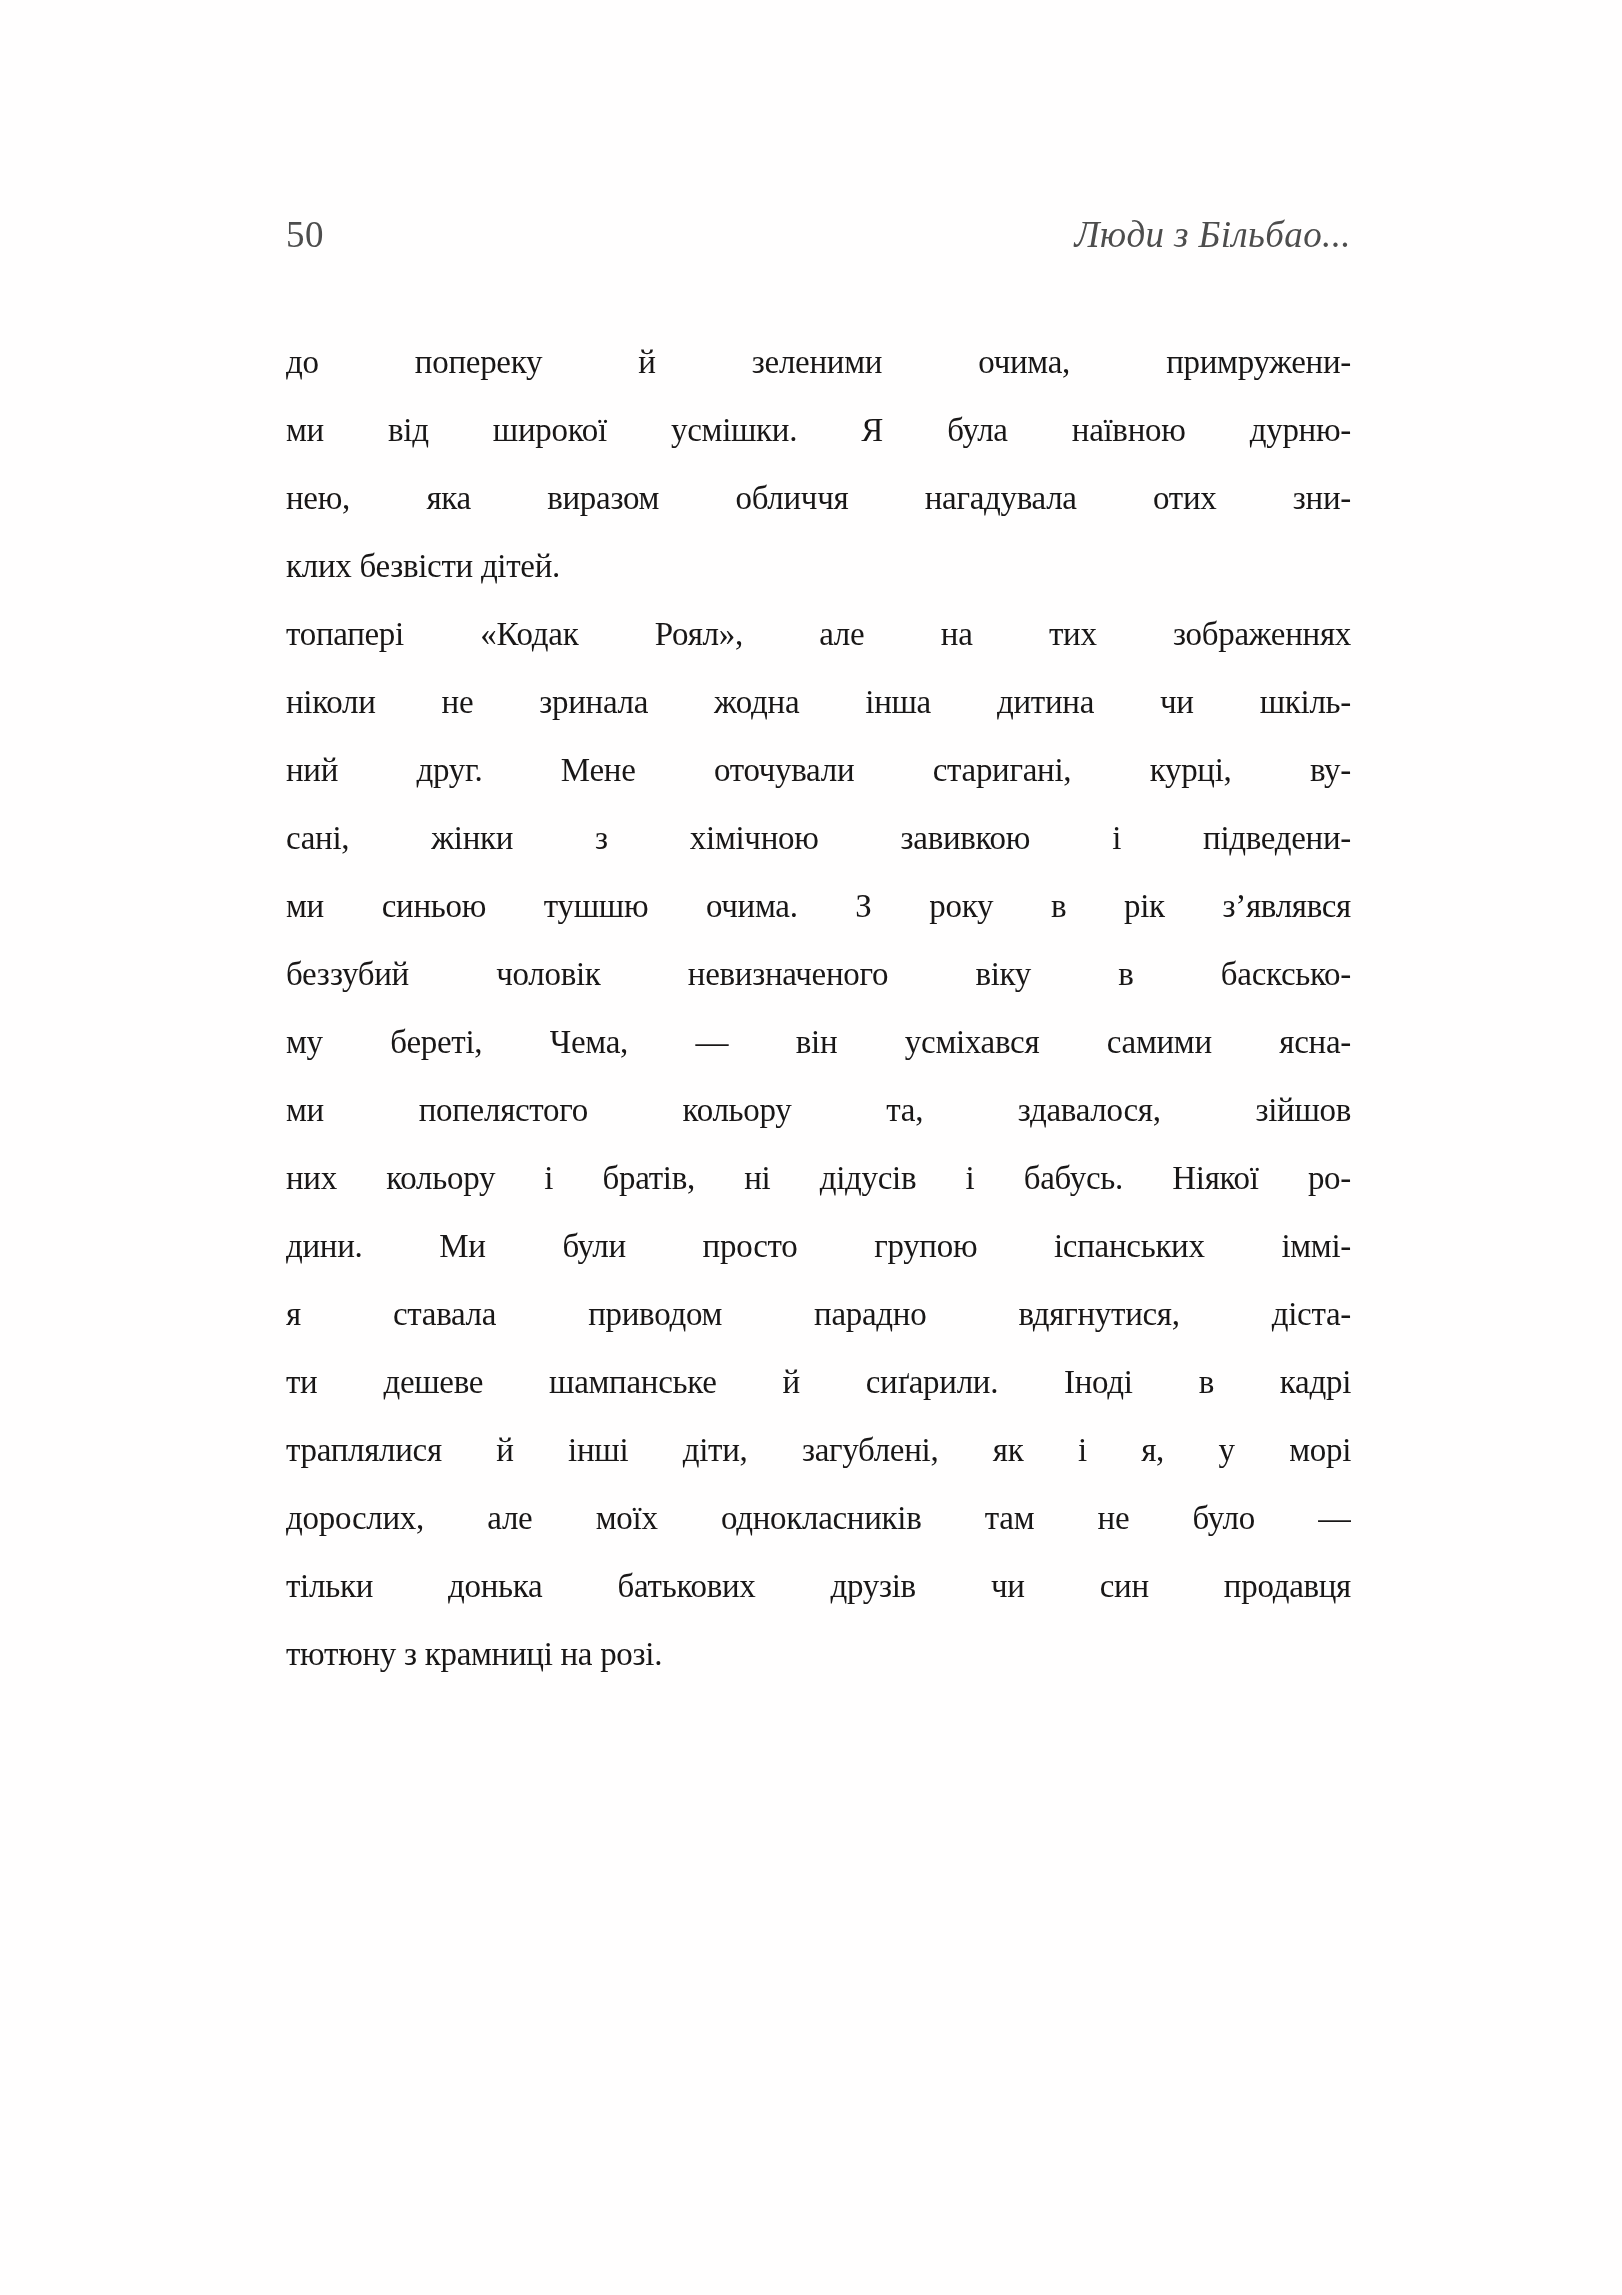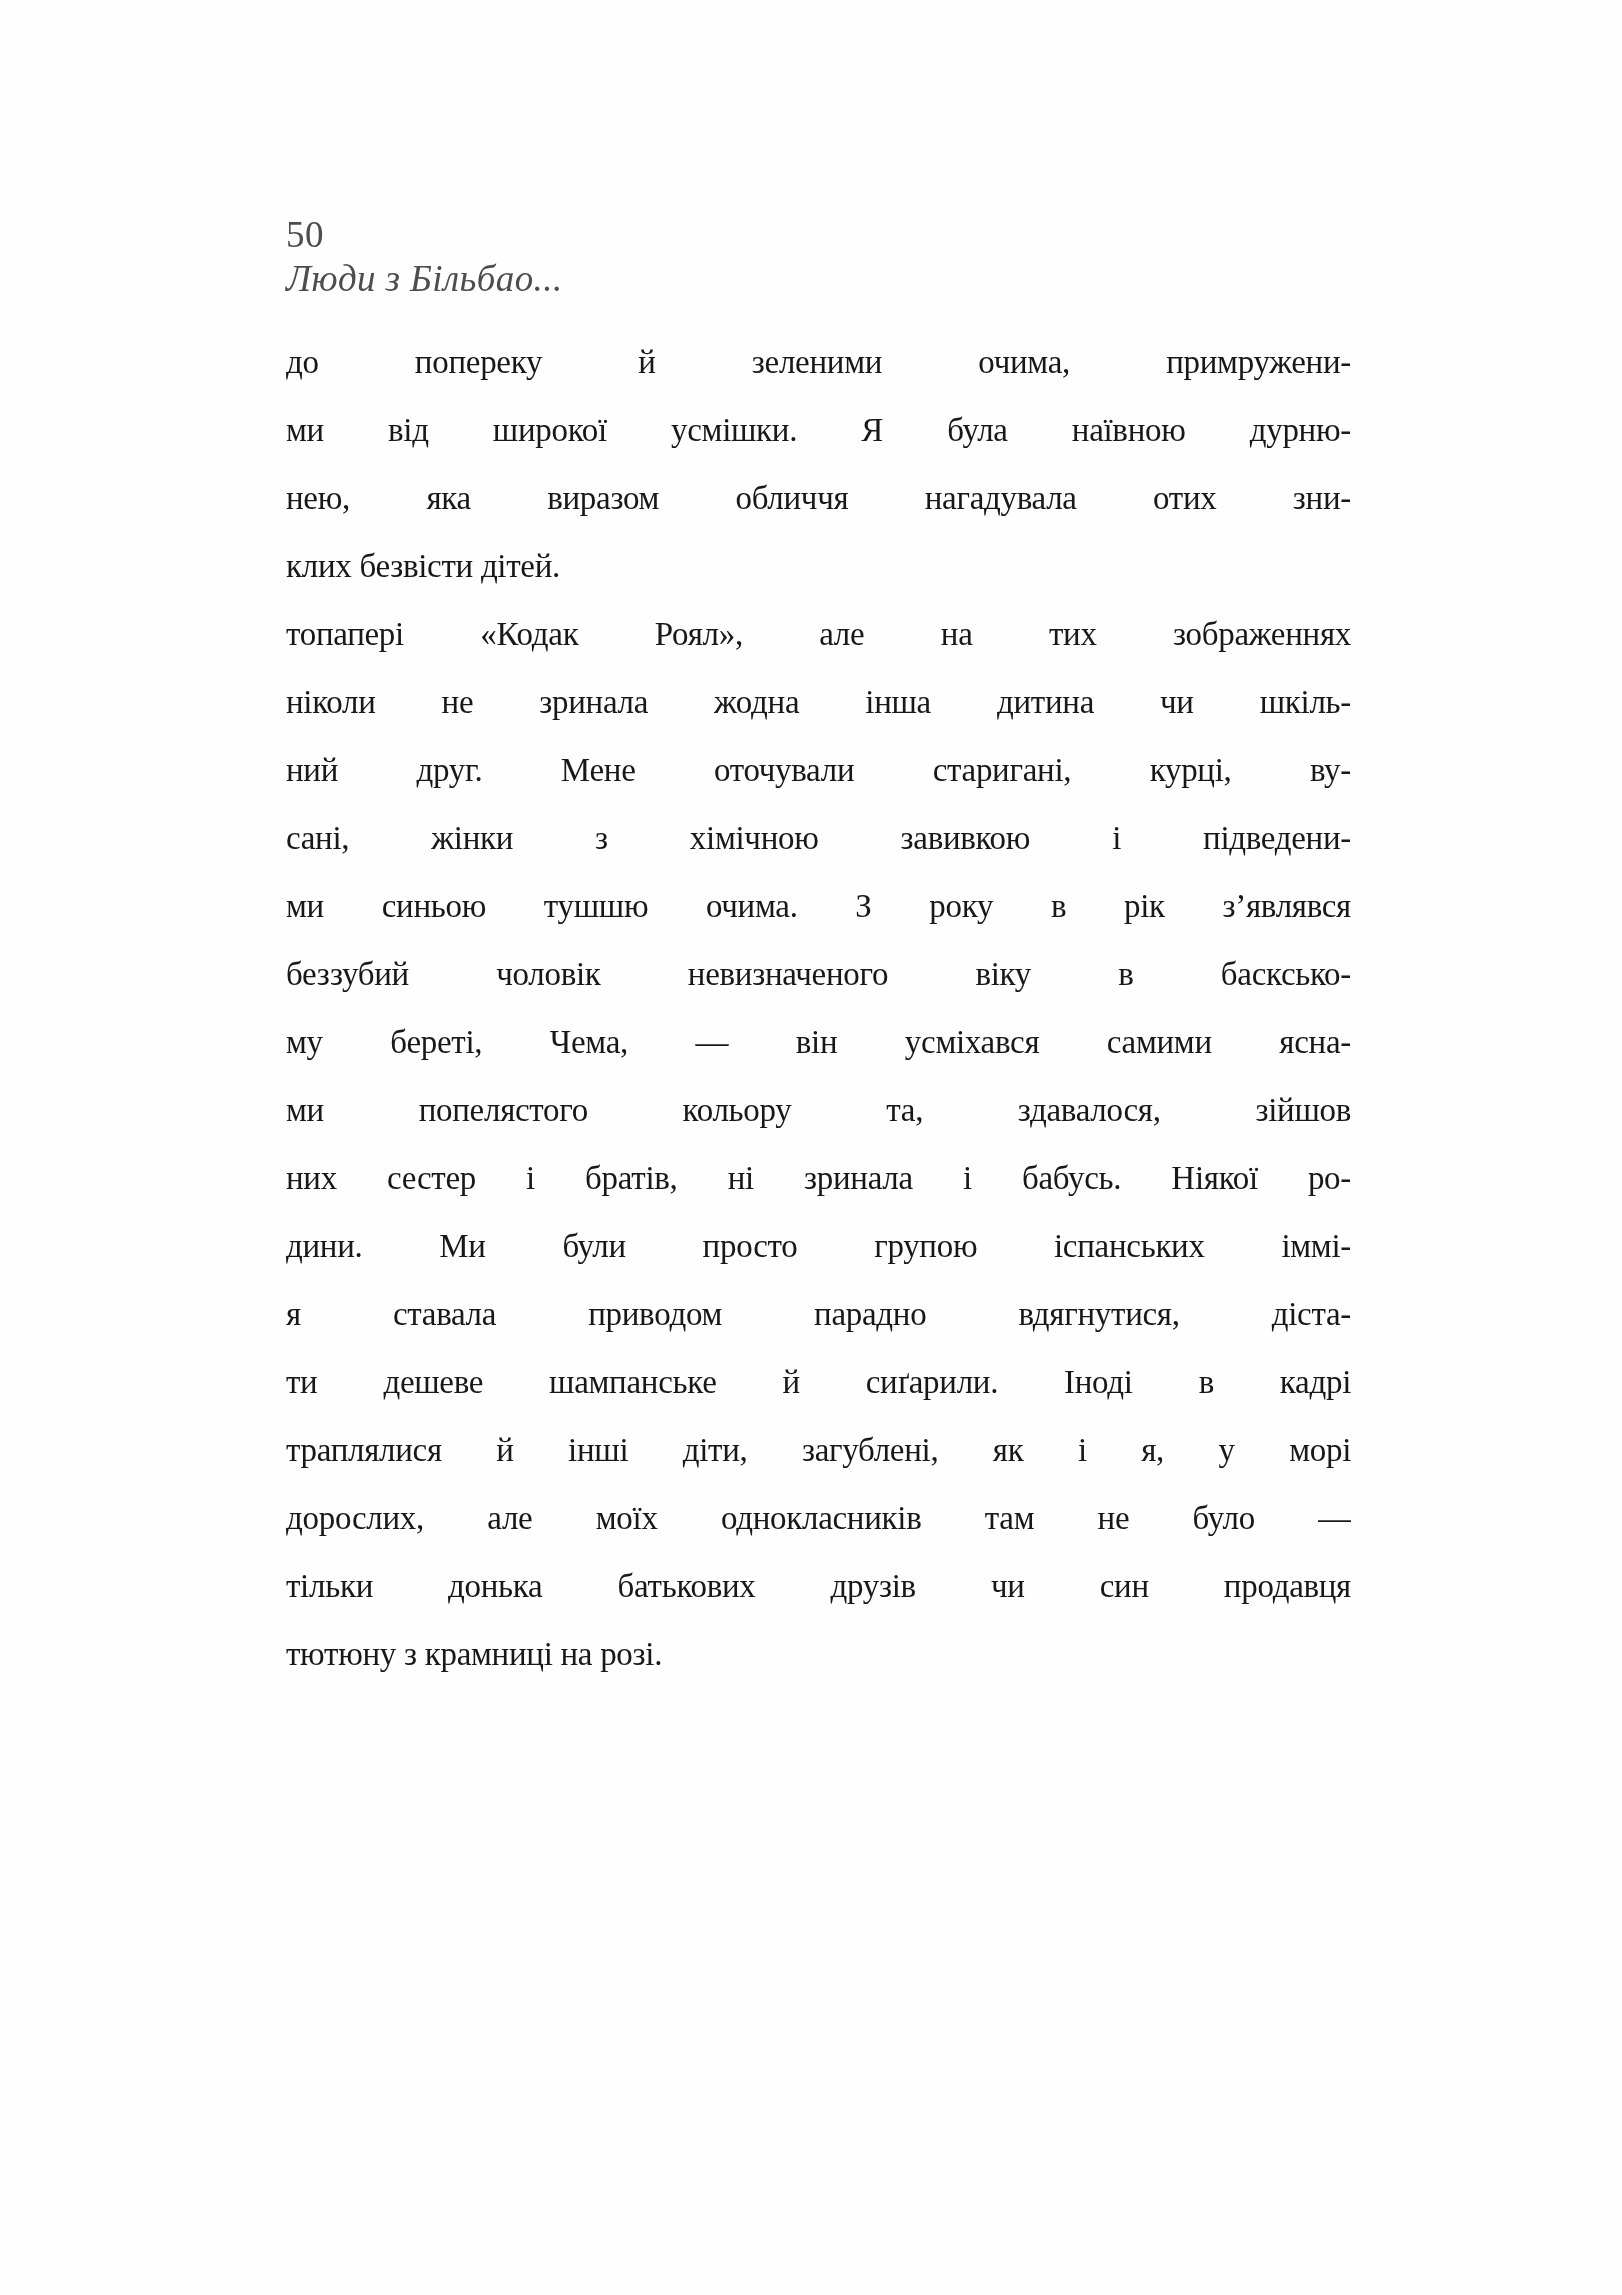--- a/index.html
+++ b/index.html
@@ -17,21 +17,20 @@
   }
   .running-header {
     position: absolute;
     top: 213px;
     left: 286px;
     width: 1065px;
     display: flex;
     justify-content: space-between;
     align-items: baseline;
     color: #4d4d4d;
-    flex-direction: column;
   }
   .page-number {
     font-size: 37px;
     line-height: 44px;
     letter-spacing: 0.4px;
   }
   .running-title {
     font-size: 37px;
     line-height: 44px;
     font-style: italic;
@@ -86,21 +85,21 @@
 
     <div class="para">
       <div class="line">топапері «Кодак Роял», але на тих зображеннях</div>
       <div class="line">ніколи не зринала жодна інша дитина чи шкіль-</div>
       <div class="line">ний друг. Мене оточували старигані, курці, ву-</div>
       <div class="line">сані, жінки з хімічною завивкою і підведени-</div>
       <div class="line">ми синьою тушшю очима. З року в рік з’являвся</div>
       <div class="line">беззубий чоловік невизначеного віку в басксько-</div>
       <div class="line">му береті, Чема, — він усміхався самими ясна-</div>
       <div class="line">ми попелястого кольору та, здавалося, зійшов</div>
-      <div class="line">них сестер і братів, ні зринала і бабусь. Ніякої ро-</div>
+      <div class="line">них кольору і братів, ні дідусів і бабусь. Ніякої ро-</div>
       <div class="line">дини. Ми були просто групою іспанських іммі-</div>
       <div class="line">я ставала приводом парадно вдягнутися, діста-</div>
       <div class="line">ти дешеве шампанське й сиґарили. Іноді в кадрі</div>
       <div class="line">траплялися й інші діти, загублені, як і я, у морі</div>
       <div class="line">дорослих, але моїх однокласників там не було —</div>
       <div class="line">тільки донька батькових друзів чи син продавця</div>
       <div class="line para-end">тютюну з крамниці на розі.</div>
     </div>
 
   </div>

